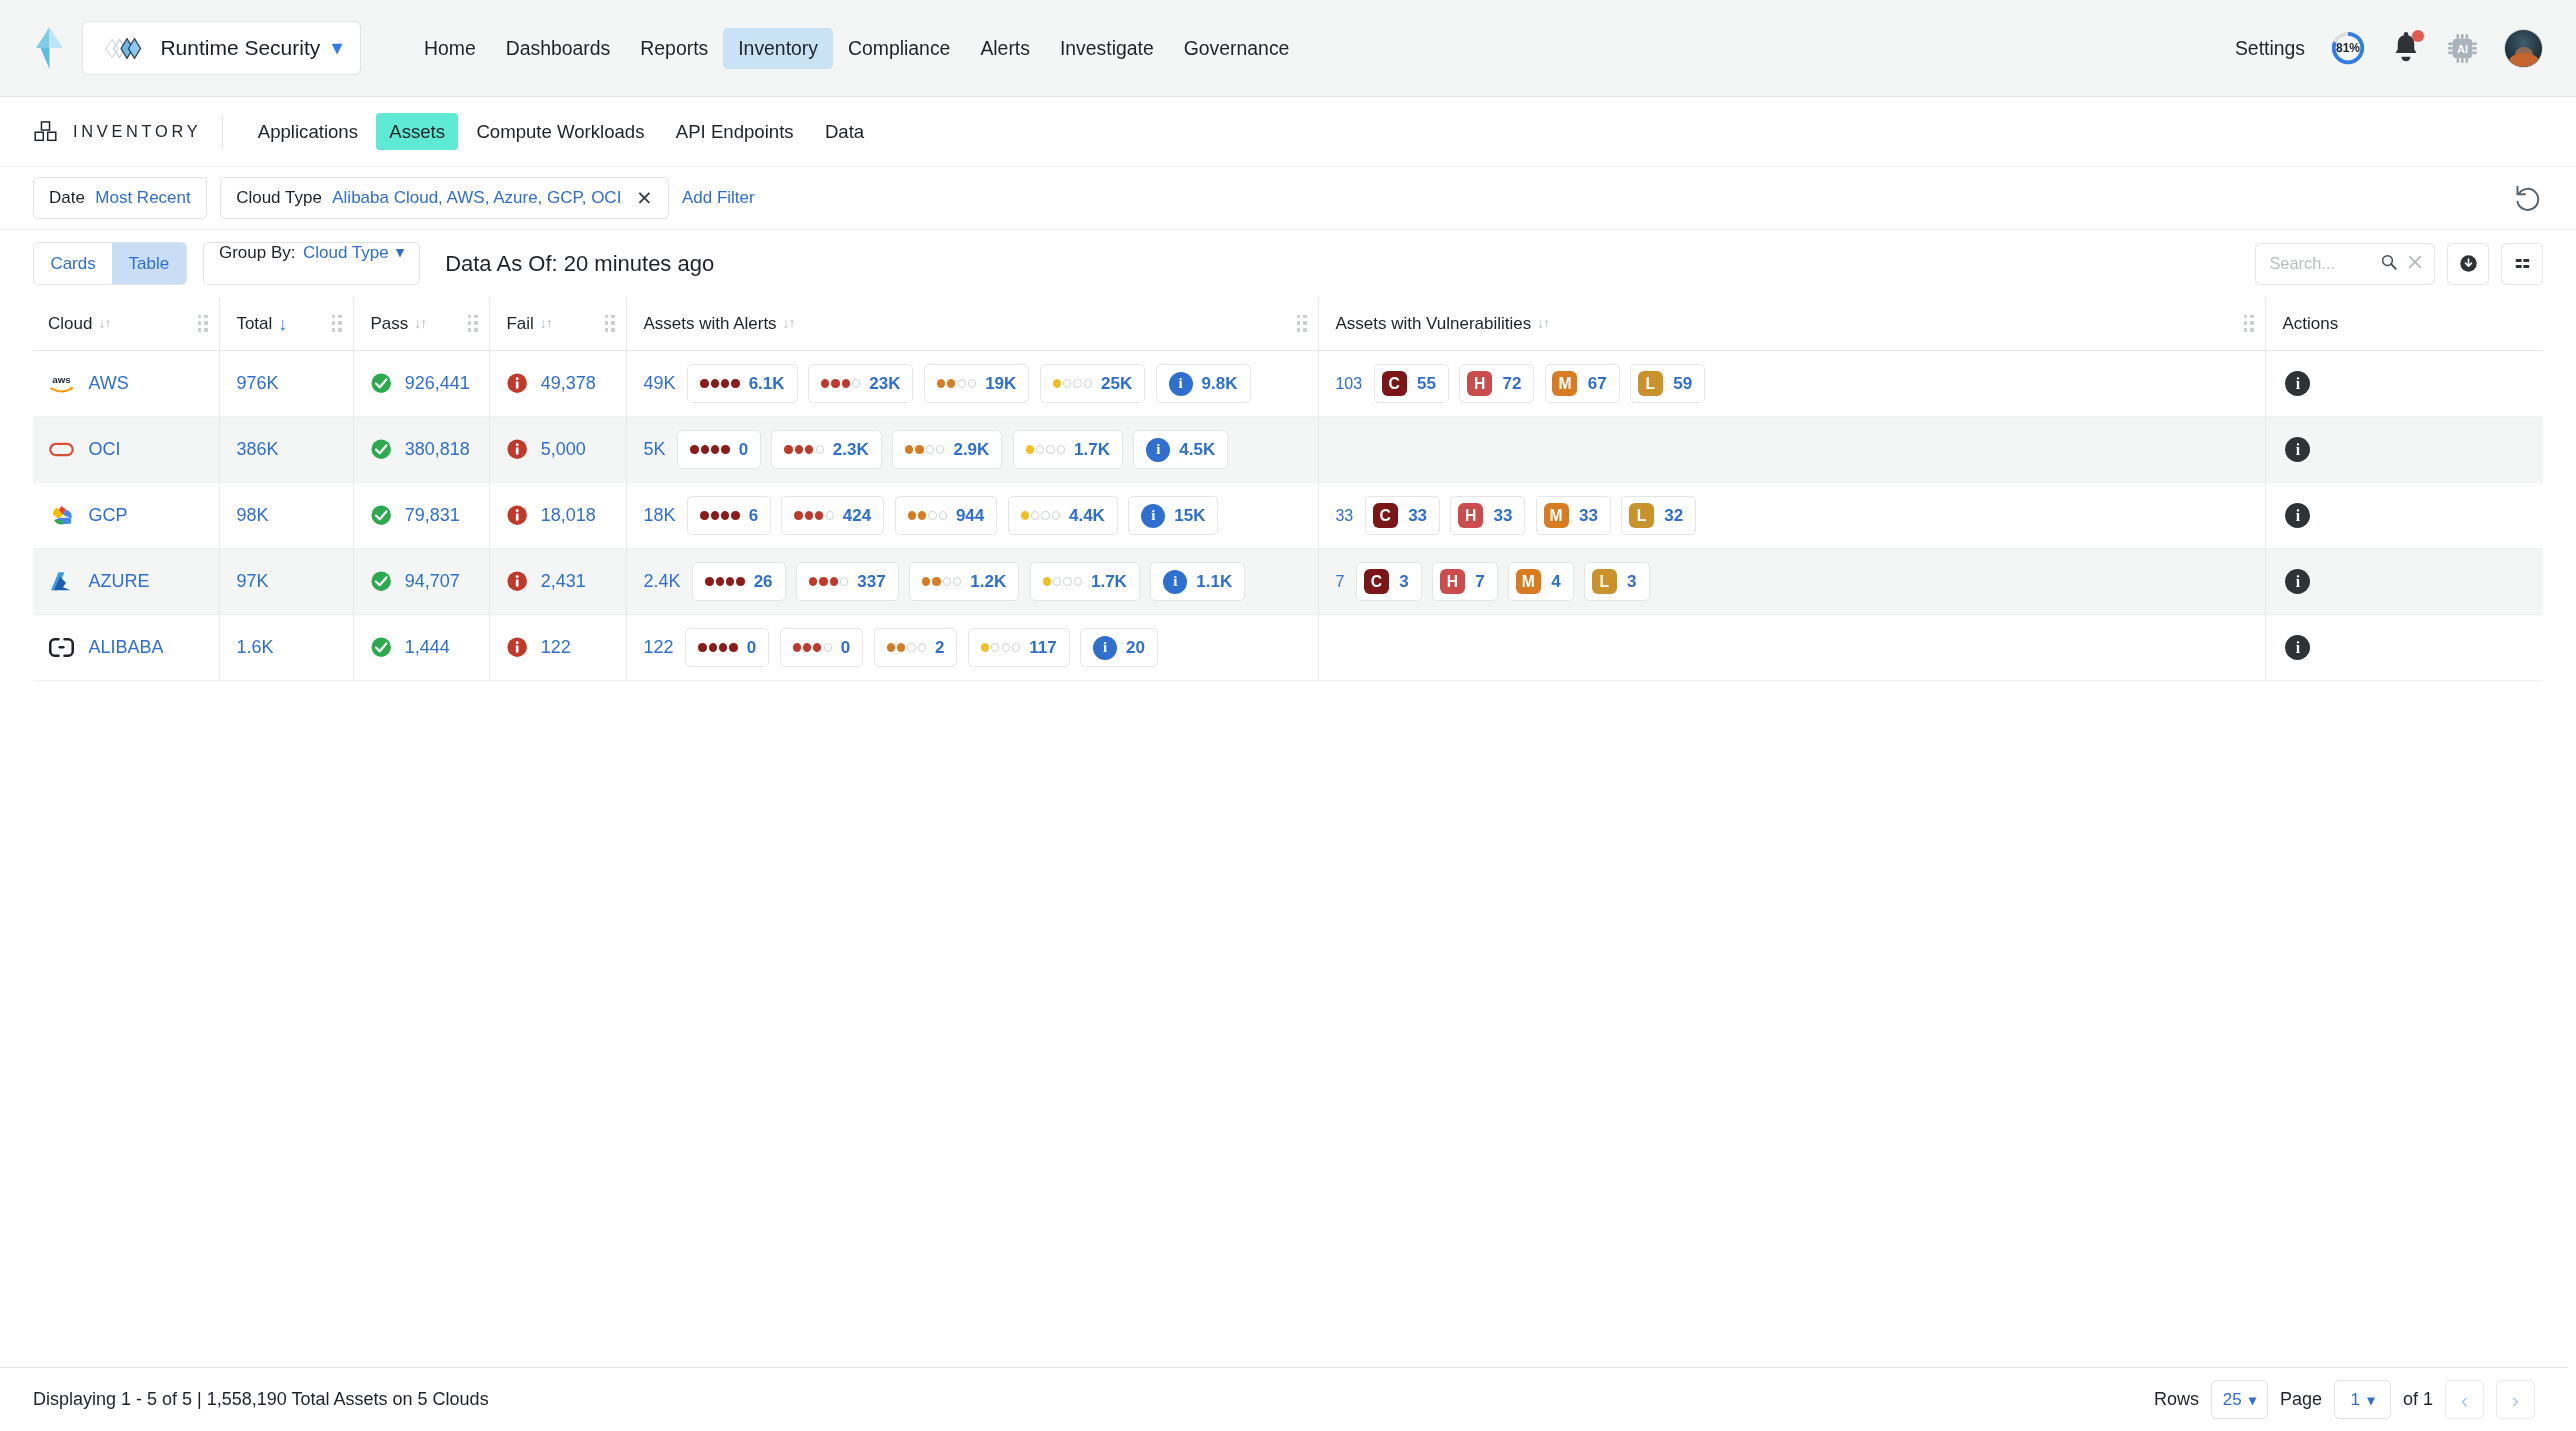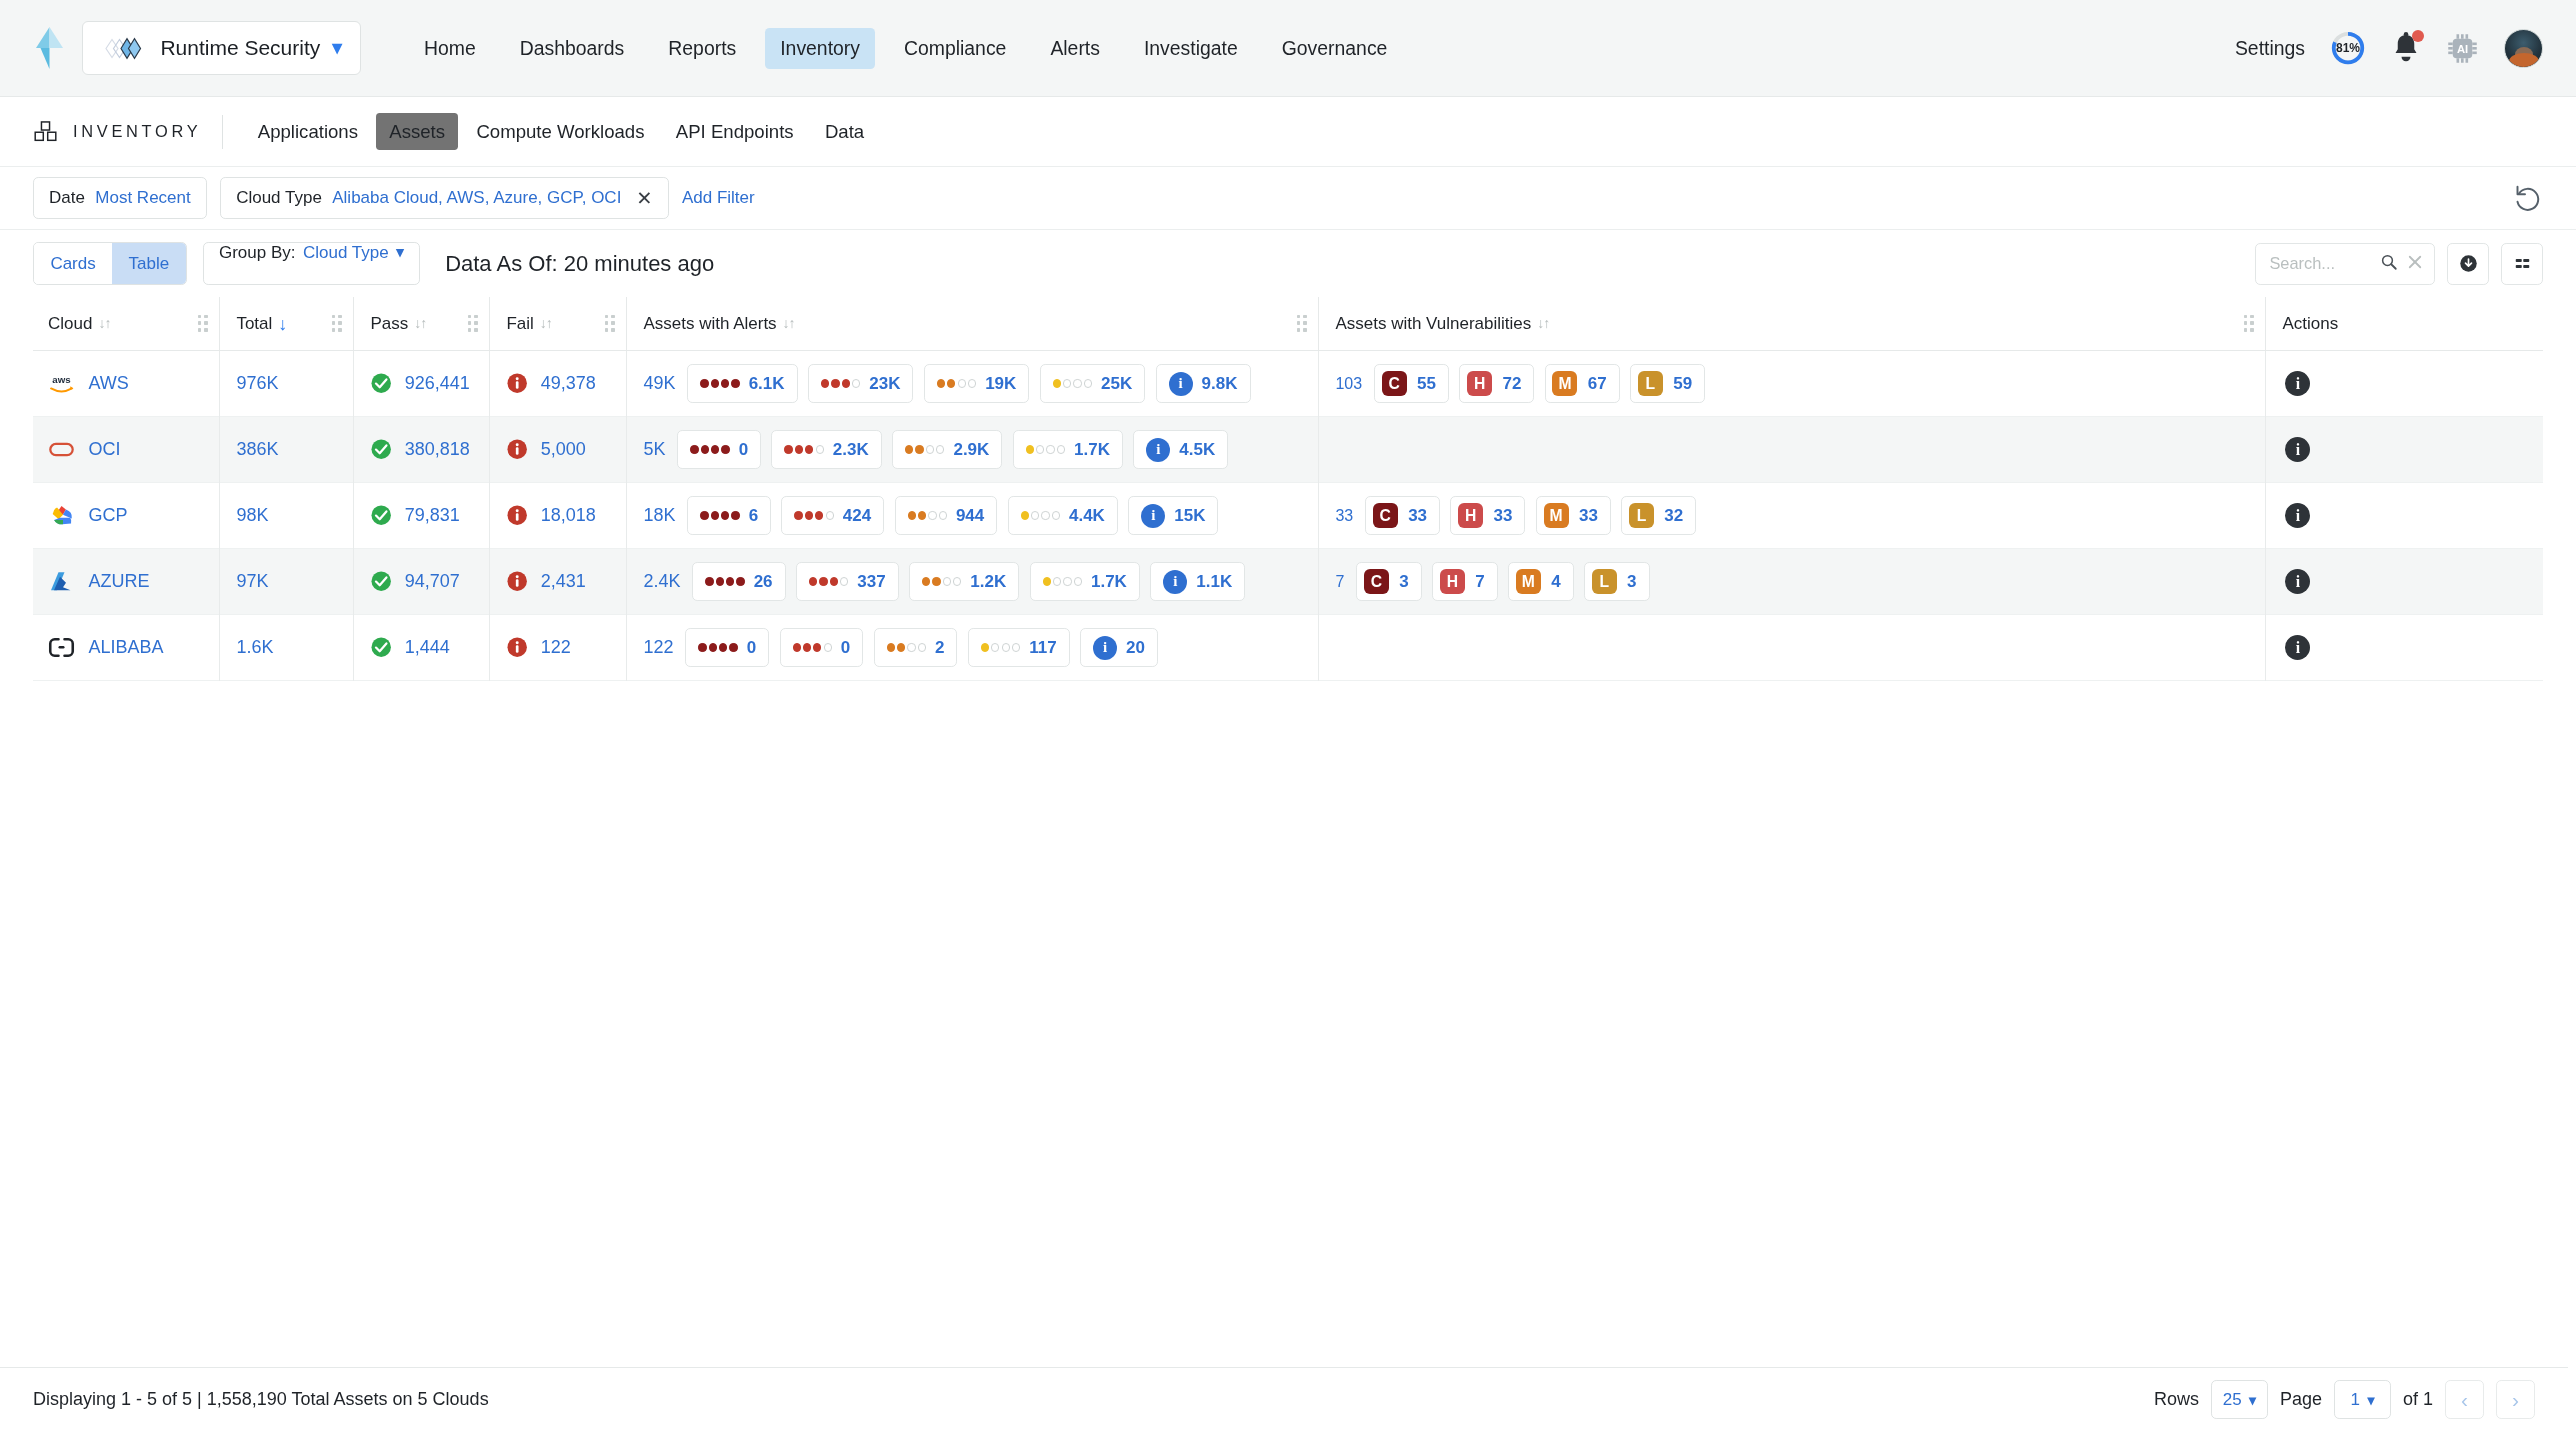--- a/index.html
+++ b/index.html
@@ -29,21 +29,21 @@
     display: flex;
     align-items: center;
     padding: 0 18px 0 14px;
     gap: 12px;
     min-width: 268px;
   }
   .tenant-mark { width: 51px; height: 27px; flex: 0 0 auto; }
   .tenant-name { font-size: 21px; color: #1b1f24; white-space: nowrap; }
   .caret-blue { margin-left: auto; color: #2f7ded; font-size: 19.4px; line-height: 1; font-weight: bold; }
 
-  .mainnav { display: flex; align-items: center; gap: 14px; margin-left: 48px; }
+  .mainnav { display: flex; align-items: center; gap: 0; margin-left: 48px; }
   .mainnav a {
     font-size: 19.4px; color: #1f2328; text-decoration: none;
     padding: 9px 15px; border-radius: 4.5px; white-space: nowrap;
   }
   .mainnav a.active { background: #c9e3f5; }
 
   .topright { margin-left: auto; display: flex; align-items: center; gap: 25px; }
   .settings-link { font-size: 19.4px; color: #1f2328; text-decoration: none; }
   .ring-wrap { position: relative; width: 36px; height: 36px; }
   .ring-wrap .pct {
@@ -81,21 +81,21 @@
   .sec-title {
     font-size: 16.4px; letter-spacing: 3.7px; color: #1f2328;
     padding-right: 21px; margin-right: 21px; border-right: 0.7px solid #dfe3e3;
     height: 34px; display: flex; align-items: center;
   }
   .subtabs { display: flex; align-items: center; gap: 4.5px; }
   .subtabs a {
     font-size: 18.6px; color: #1f2328; text-decoration: none;
     padding: 7.5px 13.4px; border-radius: 3.7px; white-space: nowrap;
   }
-  .subtabs a.active { background: #737373; }
+  .subtabs a.active { background: #5eead4; }
 
   
   .filterbar {
     height: 64px; display: flex; align-items: center;
     padding: 0 33px; gap: 13.4px;
     border-top: 0.7px solid #ebeeee; border-bottom: 0.7px solid #ebeeee;
     background: #ffffff;
   }
   .chip {
     height: 42px; border: 0.7px solid #dfe3e3; border-radius: 5.2px; background: #fff;

